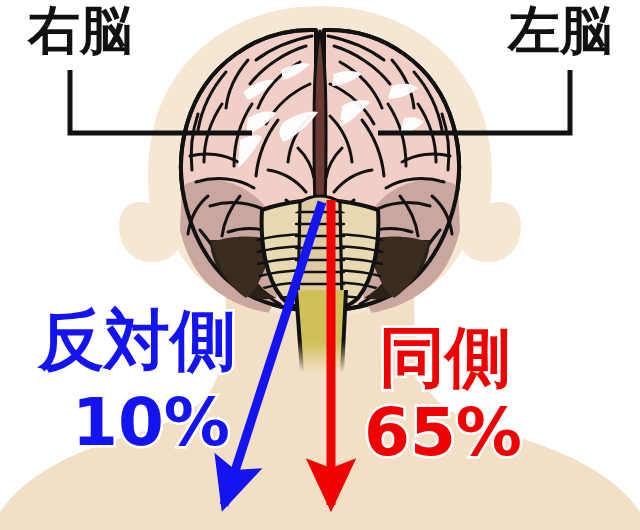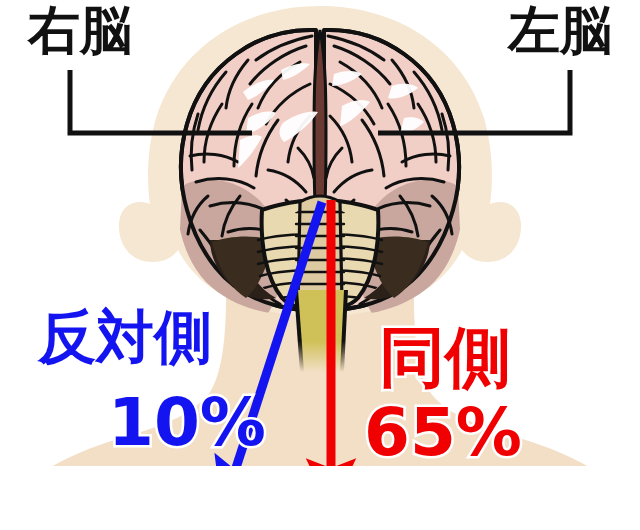--- a/index.html
+++ b/index.html
@@ -6,21 +6,21 @@
     margin: 0;
     padding: 0;
     background: #ffffff;
   }
   body {
     font-family: "DejaVu Sans", "Liberation Sans", sans-serif;
   }
   #stage {
     position: relative;
     width: 640px;
-    height: 466px;
+    height: 530px;
     background: #ffffff;
     overflow: hidden;
   }
   #figure-svg {
     position: absolute;
     left: 0;
     top: 0;
     width: 640px;
     height: 530px;
     display: block;
@@ -42,34 +42,33 @@
     left: 508px;
     top: 4px;
     font-size: 52px;
     color: #111111;
     letter-spacing: 0px;
     text-align: right;
   }
   #label-contralateral {
     left: 38px;
     top: 308px;
-    font-size: 58px;
+    font-size: 66px;
     color: #1414f0;
     -webkit-text-stroke: 5px #ffffff;
     paint-order: stroke fill;
     letter-spacing: 0px;
   }
   #label-contralateral-pct {
     left: 72px;
     top: 390px;
     font-size: 66px;
     color: #1414f0;
     -webkit-text-stroke: 5px #ffffff;
     paint-order: stroke fill;
-    margin-left: 36px;
   }
   #label-ipsilateral {
     left: 379px;
     top: 325px;
     font-size: 66px;
     color: #f00000;
     -webkit-text-stroke: 5px #ffffff;
     paint-order: stroke fill;
   }
   #label-ipsilateral-pct {

